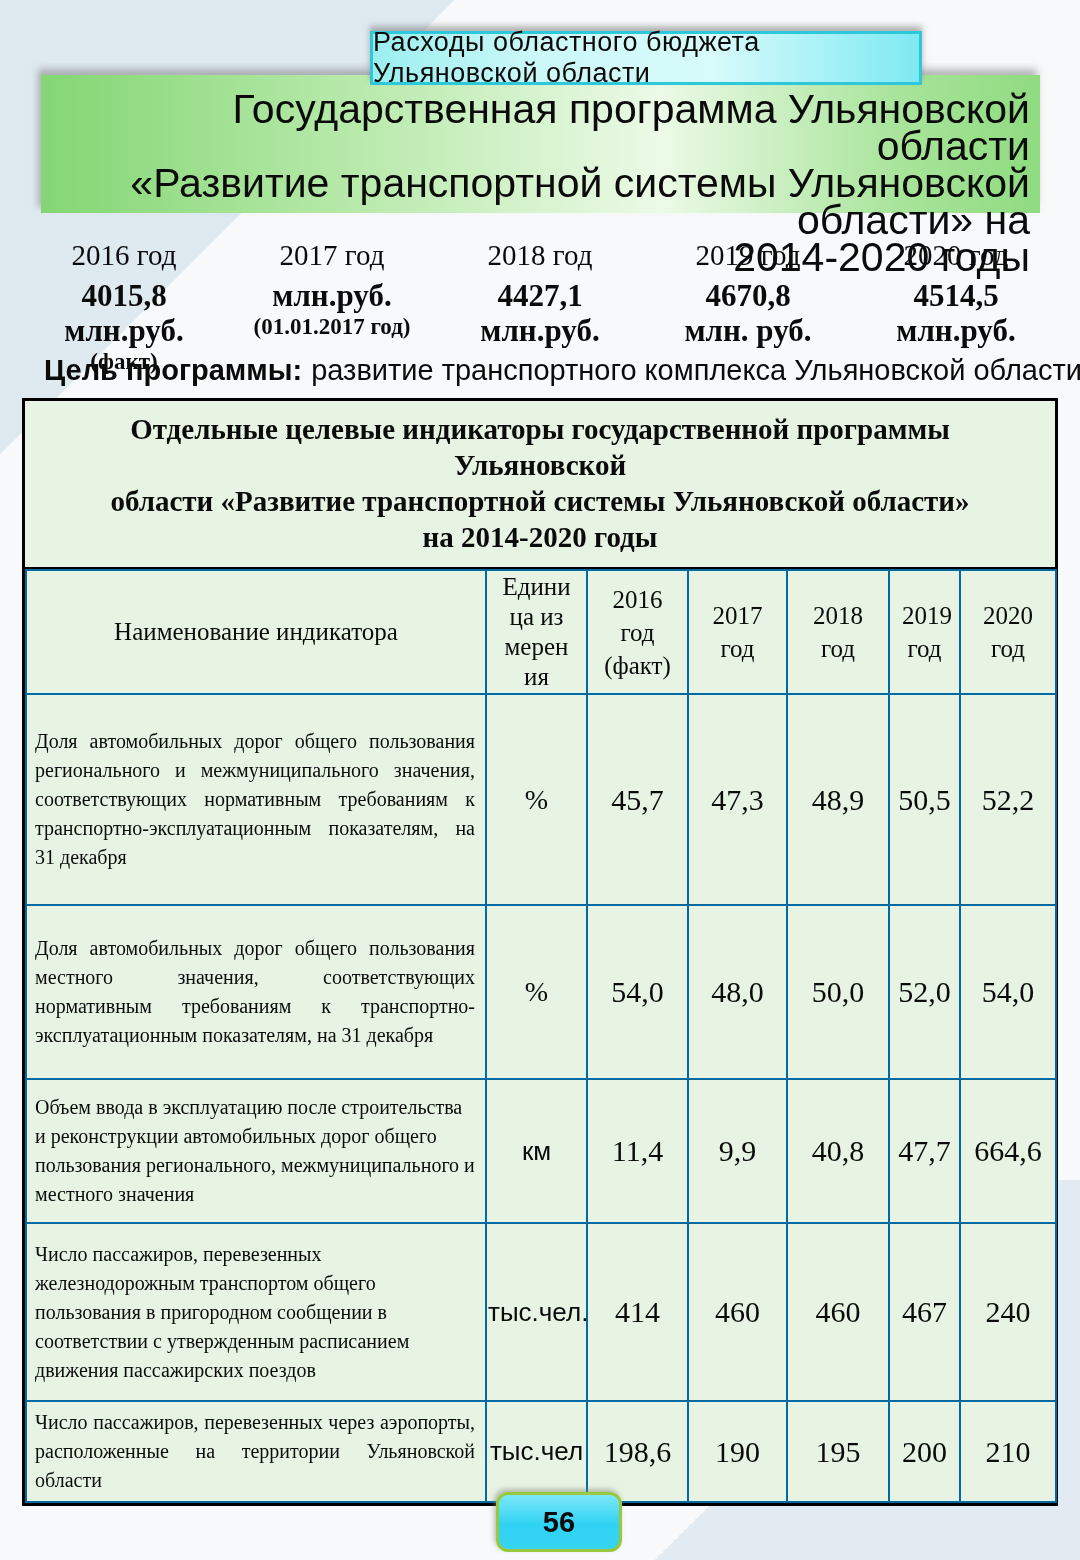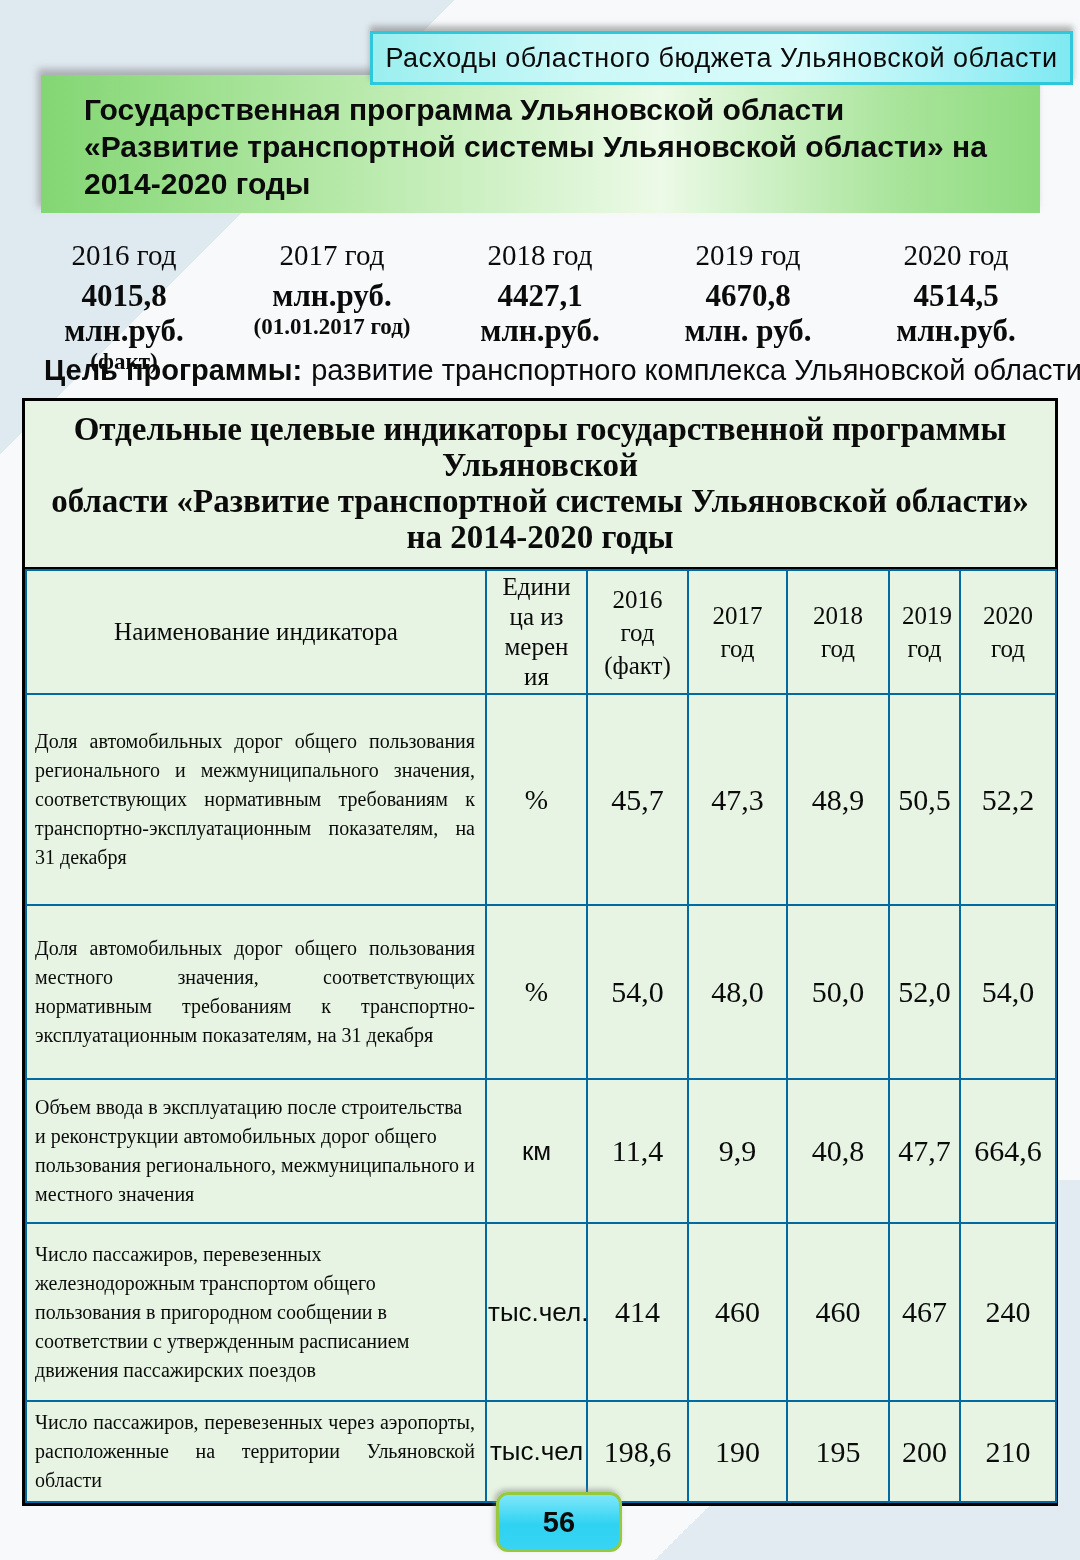--- a/index.html
+++ b/index.html
@@ -6,51 +6,51 @@
   .page{position:relative;width:1080px;height:1560px;overflow:hidden;
         background:#f7f9fa;font-family:"Liberation Sans",sans-serif;color:#0b0b0b;}
 
   
   .wedge-tl{position:absolute;left:0;top:0;width:455px;height:455px;z-index:0;
             background:linear-gradient(135deg,#dfe9f0 50%,rgba(223,233,240,0) 50%);}
   .wedge-br{position:absolute;right:0;bottom:0;width:470px;height:380px;z-index:0;
             background:linear-gradient(135deg,rgba(223,233,240,0) 50%,#e2ebf1 50%);}
 
   
-  .banner{position:absolute;left:370px;top:31px;width:703px;height:54px;z-index:3;
+  .banner{position:absolute;left:370px;top:31px;width:552px;height:54px;z-index:3;
           background:linear-gradient(90deg,#9befef 0%,#ccf8f8 30%,#d8fbfb 62%,#7fe9f2 100%);
           border:3px solid #2fc8da;box-sizing:border-box;
           box-shadow:0 -5px 6px rgba(120,120,120,.55);
           display:flex;align-items:center;justify-content:center;
           font-size:27px;letter-spacing:.5px;}
 
   
   .program-box{position:absolute;left:41px;top:75px;width:999px;height:138px;z-index:2;
           background:linear-gradient(90deg,#83d673 0%,#b9eaac 32%,#ecfae7 62%,#a8e49a 86%,#8fdb80 100%);
           box-shadow:-3px -6px 7px rgba(120,120,120,.5);
           padding:16px 10px 0 43px;box-sizing:border-box;}
-  .program-box .line{font-weight:bold;font-size:30px;line-height:37px;}
+  .program-box .line{font-weight:normal;font-size:41px;line-height:37px;text-align:right;}
 
   
   .funding{position:absolute;left:20px;top:219px;width:1040px;display:flex;z-index:1;
            font-family:"Liberation Serif",serif;margin-top:20px;}
   .fund-col{flex:1;text-align:center;}
   .fund-year{font-size:29px;margin-bottom:6px;}
   .fund-amount{font-weight:bold;font-size:31px;line-height:35px;}
   .fund-note{font-weight:bold;font-size:23px;line-height:28px;}
 
   
   .goal{position:absolute;left:44px;top:354px;z-index:1;font-size:29px;white-space:nowrap;}
   .goal-label{font-weight:bold;}
   .goal-text{margin-left:9px;}
 
   
   .table-wrap{position:absolute;left:22px;top:398px;width:1036px;z-index:1;
               background:#e7f4e3;border:3px solid #000;box-sizing:border-box;}
-  .table-title{font-family:"Liberation Serif",serif;font-weight:bold;font-size:33px;
+  .table-title{font-family:"Liberation Serif",serif;font-weight:bold;font-size:29px;
                line-height:36px;text-align:center;padding:10px 16px 12px;border-bottom:2px solid #000;}
   table{width:100%;border-collapse:collapse;table-layout:fixed;}
   th,td{border:2px solid #0369a1;box-sizing:border-box;}
   th{font-family:"Liberation Serif",serif;font-weight:normal;font-size:25px;
      vertical-align:middle;text-align:center;height:124px;padding:4px;}
   th.unit-h{word-break:break-all;padding:0 15px;line-height:30px;}
   th.year-h{padding:0 12px;line-height:33px;}
   td.name{font-family:"Liberation Serif",serif;font-size:20px;line-height:29px;
           padding:5px 10px 5px 8px;text-align:left;vertical-align:middle;}
   td.name.justify{text-align:justify;}

